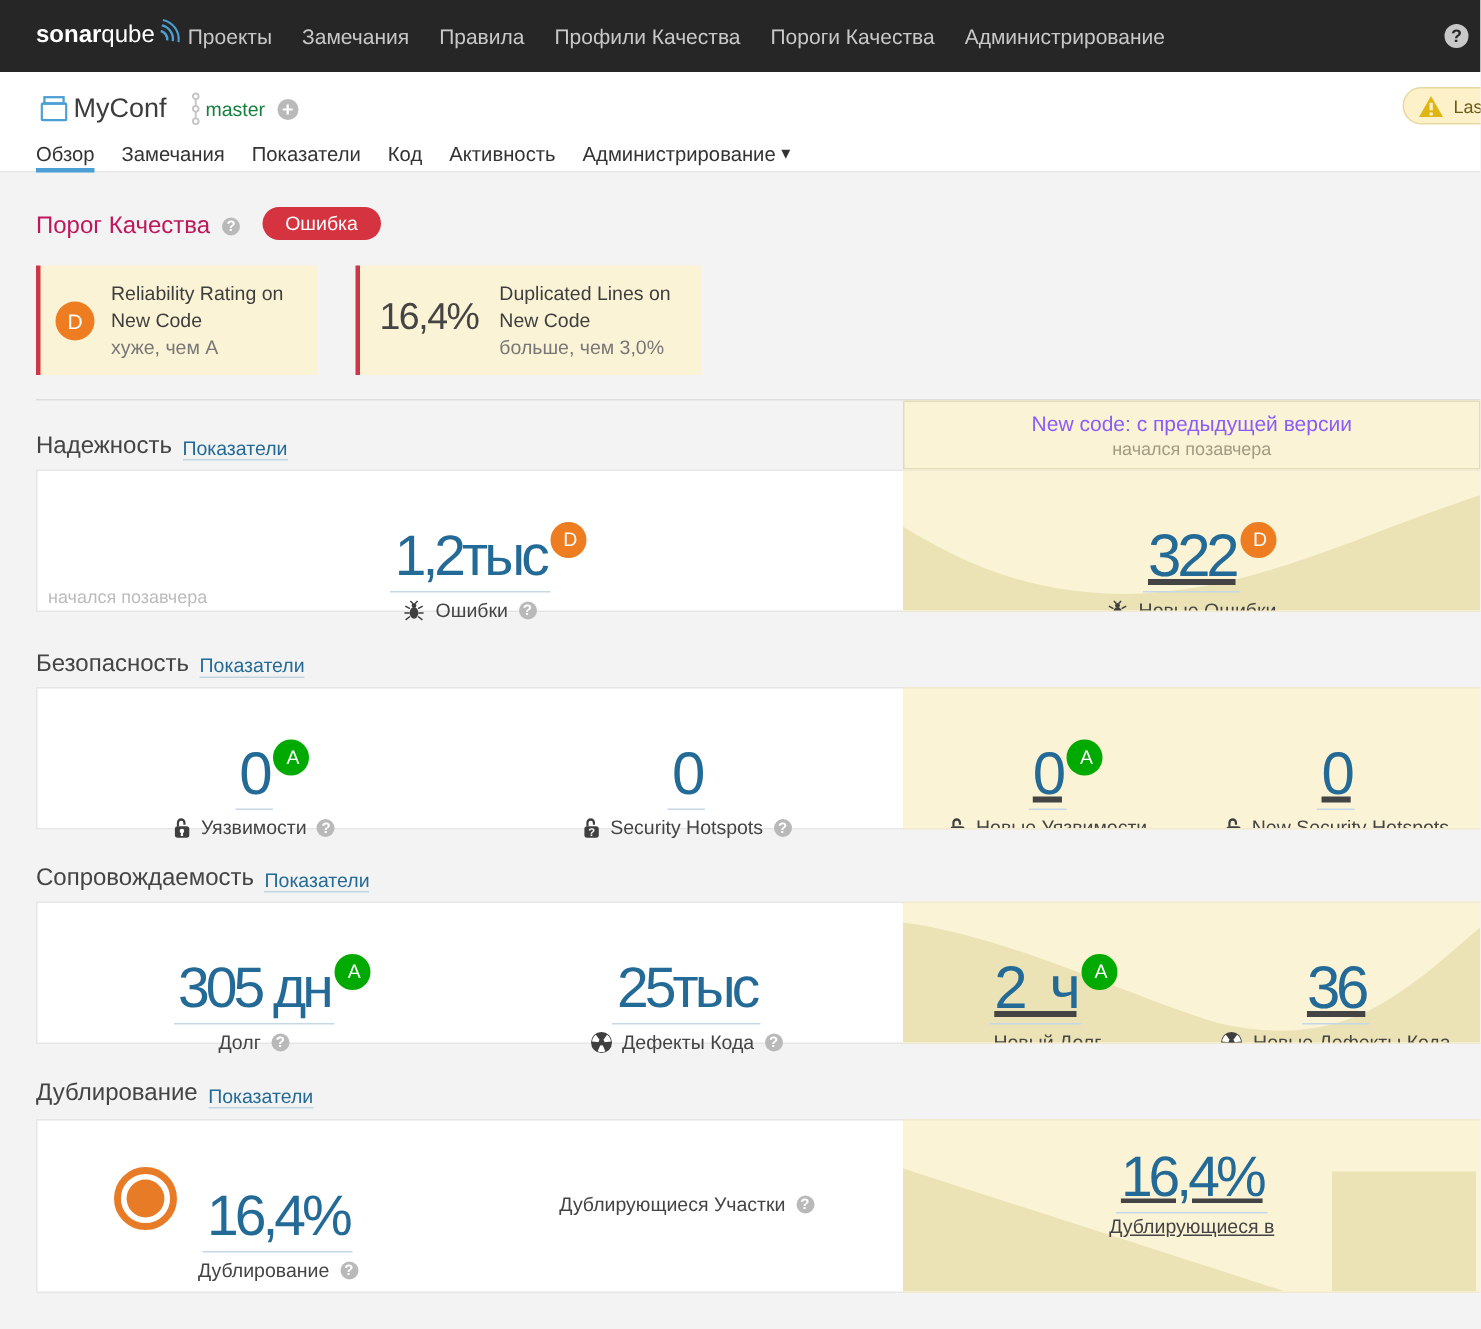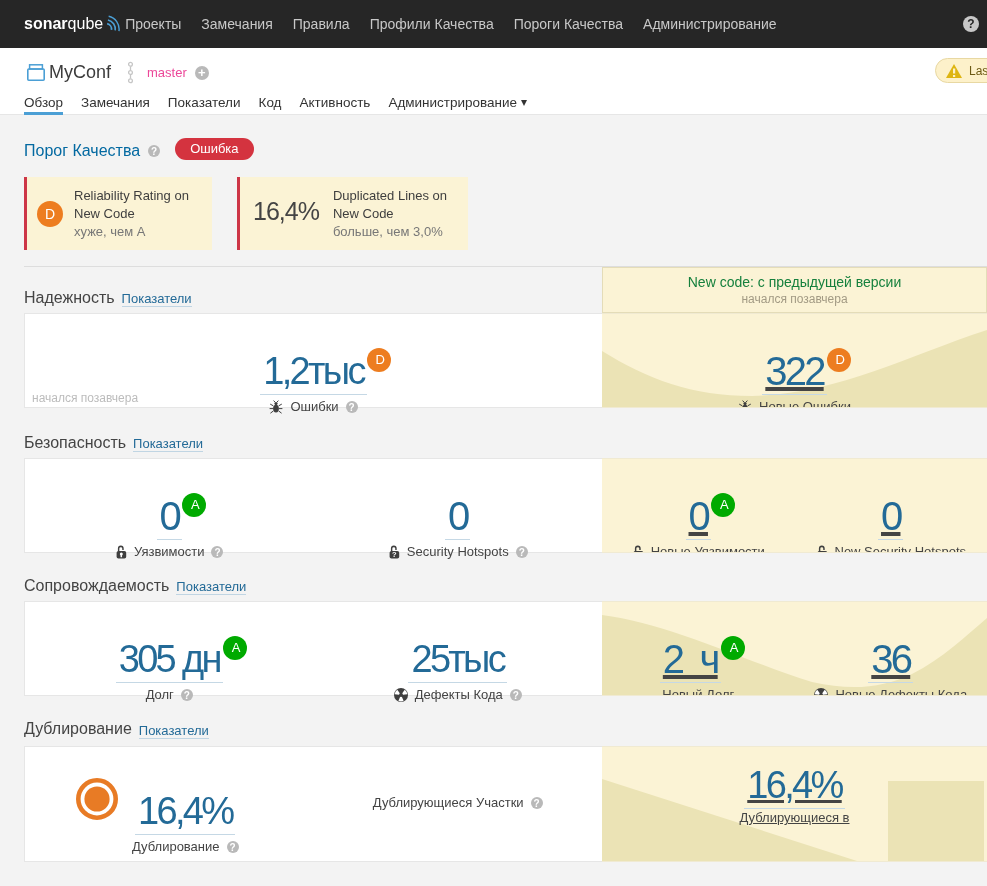--- a/index.html
+++ b/index.html
@@ -1,45 +1,45 @@
 <!DOCTYPE html>
 <html><head>
 <meta charset="utf-8">
 <style>
 * { margin:0; padding:0; box-sizing:border-box; }
 html,body { width:987px; height:886px; overflow:hidden; background:#f3f3f3;
   font-family:"Liberation Sans", sans-serif; color:#444; }
 
 .navbar { height:48px; background:#262626; display:flex; align-items:center; position:relative; }
-.logo { margin-left:24px; display:flex; align-items:flex-end; }
+.logo { margin-left:24px; display:flex; align-items:flex-start; }
 .logo .s1 { color:#fff; font-weight:bold; font-size:16px; }
 .logo .s2 { color:#fff; font-weight:normal; font-size:16px; }
 .navlinks { display:flex; margin-left:-5px; }
 .navlinks a { color:#c8c8c8; font-size:14px; text-decoration:none; padding:0 10px; }
 .navhelp { position:absolute; right:8px; top:16px; width:16px; height:16px; border-radius:50%;
   background:#c8c8c8; color:#262626; font-size:12px; font-weight:bold; text-align:center; line-height:17px; }
 
 .pheader { background:#fff; border-bottom:1px solid #e6e6e6; position:relative; height:67px; }
 .ptitle { display:flex; align-items:center; padding:13px 24px 0 27px; }
 .pname { font-size:18px; color:#3c3c3c; margin-left:4px; }
 .branch { display:flex; align-items:center; margin-left:15px; }
-.branch .bname { color:#ec4899; font-size:13px; margin-left:12px; }
+.branch .bname { color:#15803d; font-size:13px; margin-left:2px; }
 .pluscirc { width:14px; height:14px; border-radius:50%; background:#b9b9b9; color:#fff;
   font-size:13px; line-height:14px; text-align:center; margin-left:8px; font-weight:bold;}
 .warnbadge { position:absolute; left:935px; top:10px; height:25px; background:#fdf1ca;
   border:1px solid #e8d8a2; border-radius:13px; display:flex; align-items:center;
   padding:0 10px; font-size:12px; color:#6d5a14; white-space:nowrap; }
 .warnbadge svg { margin-right:7px; }
 .ptabs { display:flex; padding:0 24px; position:absolute; top:46px; left:0; }
 .ptabs a { font-size:13.5px; line-height:14px; color:#333; text-decoration:none; padding:2px 0 2px 0; margin-right:18px; }
 .ptabs a.active { border-bottom:3px solid #4b9fd5; }
 
 .page { padding:0 0 0 24px; }
 .qg-head { display:flex; align-items:center; margin-top:25px; height:22px; }
-.qg-head h1 { font-size:16px; font-weight:normal; color:#0369a1; }
+.qg-head h1 { font-size:16px; font-weight:normal; color:#be185d; }
 .help { display:inline-block; width:12px; height:12px; border-radius:50%; background:#b9b9b9;
   color:#fff; font-size:10px; font-weight:bold; text-align:center; line-height:13px; margin-left:8px; flex:none; }
 .pill-error { margin-left:15px; background:#d4333f; color:#fff; font-size:13px;
   border-radius:11px; padding:3px 15px 4px; position:relative; top:-2px; }
 .conds { display:flex; margin-top:15px; }
 .cond { background:#fbf3d5; border-left:3px solid #cd3646; width:188px; height:73px;
   display:flex; align-items:center; padding:0 10px; margin-right:25px; }
 .cond .big { font-size:25px; color:#444; margin:0 3px; letter-spacing:-1px; position:relative; top:-2px; }
 .cond .txt { margin-left:11px; font-size:13px; line-height:18px; color:#3e3e3e; }
 .cond .sub { color:#777; font-weight:normal; }
@@ -65,21 +65,21 @@
 .mnum { font-size:40px; font-weight:300; color:#236a97; text-decoration:none;
   border-bottom:1px solid #c5d8e5; line-height:46px; padding:0 3px; position:relative; display:inline-block; letter-spacing:-0.07em;margin-top:41px; }
 .mnum.sm { font-size:38px; }
 .mbadge { position:absolute; right:-24px; top:0px; width:24px; height:24px; line-height:24px;
   font-size:13px; }
 .mlabel { margin-top:4px; font-size:13px; color:#444; display:flex; align-items:center; }
 .mlabel svg { margin-right:7px; }
 .mlabel .help { margin-left:7px; }
 .leakhead { position:absolute; right:0; top:0; width:385px; height:46px; background:#fbf3d5;
   border:1px solid #e4dcb8; text-align:center; padding-top:6px; }
-.leakhead .t1 { font-size:14px; color:#15803d; }
+.leakhead .t1 { font-size:14px; color:#8b5cf6; }
 .leakhead .t2 { font-size:12px; color:#a29a84; margin-top:2px; }
 .leaklabel { position:absolute; left:7px; bottom:2px; font-size:12px; color:#bcbcbc; z-index:2; }
 .dupwrap { display:flex; align-items:center; position:relative; left:-12px; }
 .dupwrap svg { margin-right:14px; margin-top:-3px; }
 </style>
 </head>
 <body>
 
 <div class="navbar">
   <div class="logo">

